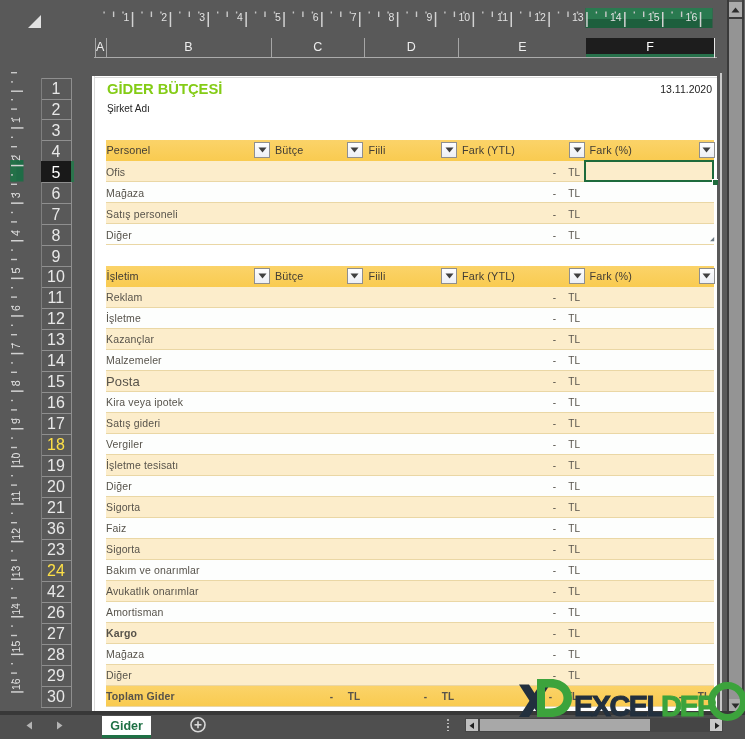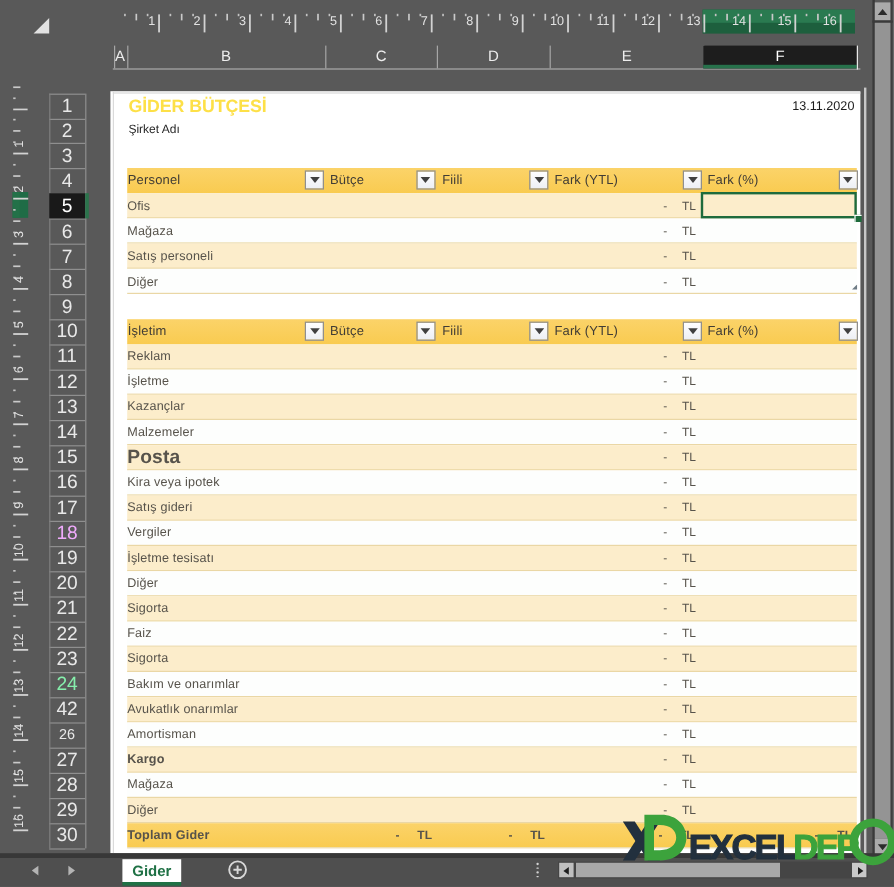--- a/index.html
+++ b/index.html
@@ -235,37 +235,37 @@
     <div style="position:absolute;left:40.5px;top:226.5px;width:30.8px;text-align:center;font-size:16px;color:#E8E8E8;line-height:17px;">8</div>
     <div style="position:absolute;left:40.5px;top:247.5px;width:30.8px;text-align:center;font-size:16px;color:#E8E8E8;line-height:17px;">9</div>
     <div style="position:absolute;left:40.5px;top:268.4px;width:30.8px;text-align:center;font-size:16px;color:#E8E8E8;line-height:17px;">10</div>
     <div style="position:absolute;left:40.5px;top:289.4px;width:30.8px;text-align:center;font-size:16px;color:#E8E8E8;line-height:17px;">11</div>
     <div style="position:absolute;left:40.5px;top:310.4px;width:30.8px;text-align:center;font-size:16px;color:#E8E8E8;line-height:17px;">12</div>
     <div style="position:absolute;left:40.5px;top:331.3px;width:30.8px;text-align:center;font-size:16px;color:#E8E8E8;line-height:17px;">13</div>
     <div style="position:absolute;left:40.5px;top:352.3px;width:30.8px;text-align:center;font-size:16px;color:#E8E8E8;line-height:17px;">14</div>
     <div style="position:absolute;left:40.5px;top:373.3px;width:30.8px;text-align:center;font-size:16px;color:#E8E8E8;line-height:17px;">15</div>
     <div style="position:absolute;left:40.5px;top:394.2px;width:30.8px;text-align:center;font-size:16px;color:#E8E8E8;line-height:17px;">16</div>
     <div style="position:absolute;left:40.5px;top:415.2px;width:30.8px;text-align:center;font-size:16px;color:#E8E8E8;line-height:17px;">17</div>
-    <div style="position:absolute;left:40.5px;top:436.2px;width:30.8px;text-align:center;font-size:16px;color:#f0abfc;line-height:17px;">18</div>
+    <div style="position:absolute;left:40.5px;top:436.2px;width:30.8px;text-align:center;font-size:16px;color:#fde047;line-height:17px;">18</div>
     <div style="position:absolute;left:40.5px;top:457.2px;width:30.8px;text-align:center;font-size:16px;color:#E8E8E8;line-height:17px;">19</div>
     <div style="position:absolute;left:40.5px;top:478.1px;width:30.8px;text-align:center;font-size:16px;color:#E8E8E8;line-height:17px;">20</div>
     <div style="position:absolute;left:40.5px;top:499.1px;width:30.8px;text-align:center;font-size:16px;color:#E8E8E8;line-height:17px;">21</div>
-    <div style="position:absolute;left:40.5px;top:520.1px;width:30.8px;text-align:center;font-size:16px;color:#E8E8E8;line-height:17px;">22</div>
+    <div style="position:absolute;left:40.5px;top:520.1px;width:30.8px;text-align:center;font-size:16px;color:#E8E8E8;line-height:17px;">36</div>
     <div style="position:absolute;left:40.5px;top:541.0px;width:30.8px;text-align:center;font-size:16px;color:#E8E8E8;line-height:17px;">23</div>
-    <div style="position:absolute;left:40.5px;top:562.0px;width:30.8px;text-align:center;font-size:16px;color:#86efac;line-height:17px;">24</div>
+    <div style="position:absolute;left:40.5px;top:562.0px;width:30.8px;text-align:center;font-size:16px;color:#fde047;line-height:17px;">24</div>
     <div style="position:absolute;left:40.5px;top:583.0px;width:30.8px;text-align:center;font-size:16px;color:#E8E8E8;line-height:17px;">42</div>
-    <div style="position:absolute;left:40.5px;top:604.0px;width:30.8px;text-align:center;font-size:12px;color:#E8E8E8;line-height:17px;">26</div>
+    <div style="position:absolute;left:40.5px;top:604.0px;width:30.8px;text-align:center;font-size:16px;color:#E8E8E8;line-height:17px;">26</div>
     <div style="position:absolute;left:40.5px;top:624.9px;width:30.8px;text-align:center;font-size:16px;color:#E8E8E8;line-height:17px;">27</div>
     <div style="position:absolute;left:40.5px;top:645.9px;width:30.8px;text-align:center;font-size:16px;color:#E8E8E8;line-height:17px;">28</div>
     <div style="position:absolute;left:40.5px;top:666.9px;width:30.8px;text-align:center;font-size:16px;color:#E8E8E8;line-height:17px;">29</div>
     <div style="position:absolute;left:40.5px;top:687.8px;width:30.8px;text-align:center;font-size:16px;color:#E8E8E8;line-height:17px;">30</div>
     <div style="position:absolute;left:91.5px;top:75.5px;width:625.0px;height:635.5px;background:#FFFFFF;"></div>
     <div style="position:absolute;left:94px;top:75.5px;width:1px;height:635.5px;background:#DADADA;"></div>
     <div style="position:absolute;left:94px;top:77.2px;width:622.5px;height:1px;background:#DADADA;"></div>
-    <div style="position:absolute;left:107px;top:80.5px;font-size:14.8px;font-weight:bold;color:#fde047;line-height:16px;letter-spacing:-0.05px;white-space:nowrap;">GİDER BÜTÇESİ</div>
+    <div style="position:absolute;left:107px;top:80.5px;font-size:14.8px;font-weight:bold;color:#84cc16;line-height:16px;letter-spacing:-0.05px;white-space:nowrap;">GİDER BÜTÇESİ</div>
     <div style="position:absolute;left:560px;top:84px;width:152px;text-align:right;font-size:10.5px;color:#1D1D1D;line-height:11px;">13.11.2020</div>
     <div style="position:absolute;left:107px;top:103px;font-size:10px;color:#262626;line-height:11px;">Şirket Adı</div>
     <div style="position:absolute;left:105.5px;top:140.4px;width:608.5px;height:21.0px;background:linear-gradient(#FBD369,#F9CB50);"></div>
     <div style="position:absolute;left:106.5px;top:145.4px;font-size:10.8px;color:#403C35;line-height:11px;letter-spacing:0.15px;white-space:nowrap;">Personel</div>
     <div style="position:absolute;left:275px;top:145.4px;font-size:10.8px;color:#403C35;line-height:11px;letter-spacing:0.15px;white-space:nowrap;">Bütçe</div>
     <div style="position:absolute;left:368.5px;top:145.4px;font-size:10.8px;color:#403C35;line-height:11px;letter-spacing:0.15px;white-space:nowrap;">Fiili</div>
     <div style="position:absolute;left:462px;top:145.4px;font-size:10.8px;color:#403C35;line-height:11px;letter-spacing:0.15px;white-space:nowrap;">Fark (YTL)</div>
     <div style="position:absolute;left:589.5px;top:145.4px;font-size:10.8px;color:#403C35;line-height:11px;letter-spacing:0.15px;white-space:nowrap;">Fark (%)</div>
     <div style="position:absolute;left:254.2px;top:142.2px;width:16.2px;height:15.8px;box-sizing:border-box;border:1px solid #8F8F8F;background:linear-gradient(#FEFEFF,#EDEFF4);"></div>
     <svg style="position:absolute;left:257.8px;top:147.4px" width="10" height="7">
@@ -342,21 +342,21 @@
     <div style="position:absolute;left:550px;top:313.4px;width:30px;text-align:right;font-size:10px;font-weight:normal;color:#57534B;line-height:11px;">TL</div>
     <div style="position:absolute;left:105.5px;top:329.1px;width:608.5px;height:21.0px;background:#FCEDCB;border-bottom:1px solid #EAD7A5;box-sizing:border-box;"></div>
     <div style="position:absolute;left:106px;top:334.3px;font-size:10.5px;font-weight:normal;color:#57534B;line-height:11px;letter-spacing:0.15px;white-space:nowrap;">Kazançlar</div>
     <div style="position:absolute;left:544px;top:334.3px;width:12px;text-align:right;font-size:10px;font-weight:normal;color:#57534B;line-height:11px;">-</div>
     <div style="position:absolute;left:550px;top:334.3px;width:30px;text-align:right;font-size:10px;font-weight:normal;color:#57534B;line-height:11px;">TL</div>
     <div style="position:absolute;left:105.5px;top:350.1px;width:608.5px;height:21.0px;background:#FDFEFD;border-bottom:1px solid #EAD7A5;box-sizing:border-box;"></div>
     <div style="position:absolute;left:106px;top:355.3px;font-size:10.5px;font-weight:normal;color:#57534B;line-height:11px;letter-spacing:0.15px;white-space:nowrap;">Malzemeler</div>
     <div style="position:absolute;left:544px;top:355.3px;width:12px;text-align:right;font-size:10px;font-weight:normal;color:#57534B;line-height:11px;">-</div>
     <div style="position:absolute;left:550px;top:355.3px;width:30px;text-align:right;font-size:10px;font-weight:normal;color:#57534B;line-height:11px;">TL</div>
     <div style="position:absolute;left:105.5px;top:371.1px;width:608.5px;height:21.0px;background:#FCEDCB;border-bottom:1px solid #EAD7A5;box-sizing:border-box;"></div>
-    <div style="position:absolute;left:106px;top:376.3px;font-size:16px;font-weight:bold;color:#57534B;line-height:11px;letter-spacing:0.15px;white-space:nowrap;">Posta</div>
+    <div style="position:absolute;left:106px;top:376.3px;font-size:13px;font-weight:normal;color:#57534B;line-height:11px;letter-spacing:0.15px;white-space:nowrap;">Posta</div>
     <div style="position:absolute;left:544px;top:376.3px;width:12px;text-align:right;font-size:10px;font-weight:normal;color:#57534B;line-height:11px;">-</div>
     <div style="position:absolute;left:550px;top:376.3px;width:30px;text-align:right;font-size:10px;font-weight:normal;color:#57534B;line-height:11px;">TL</div>
     <div style="position:absolute;left:105.5px;top:392.0px;width:608.5px;height:21.0px;background:#FDFEFD;border-bottom:1px solid #EAD7A5;box-sizing:border-box;"></div>
     <div style="position:absolute;left:106px;top:397.2px;font-size:10.5px;font-weight:normal;color:#57534B;line-height:11px;letter-spacing:0.15px;white-space:nowrap;">Kira veya ipotek</div>
     <div style="position:absolute;left:544px;top:397.2px;width:12px;text-align:right;font-size:10px;font-weight:normal;color:#57534B;line-height:11px;">-</div>
     <div style="position:absolute;left:550px;top:397.2px;width:30px;text-align:right;font-size:10px;font-weight:normal;color:#57534B;line-height:11px;">TL</div>
     <div style="position:absolute;left:105.5px;top:413.0px;width:608.5px;height:21.0px;background:#FCEDCB;border-bottom:1px solid #EAD7A5;box-sizing:border-box;"></div>
     <div style="position:absolute;left:106px;top:418.2px;font-size:10.5px;font-weight:normal;color:#57534B;line-height:11px;letter-spacing:0.15px;white-space:nowrap;">Satış gideri</div>
     <div style="position:absolute;left:544px;top:418.2px;width:12px;text-align:right;font-size:10px;font-weight:normal;color:#57534B;line-height:11px;">-</div>
     <div style="position:absolute;left:550px;top:418.2px;width:30px;text-align:right;font-size:10px;font-weight:normal;color:#57534B;line-height:11px;">TL</div>

